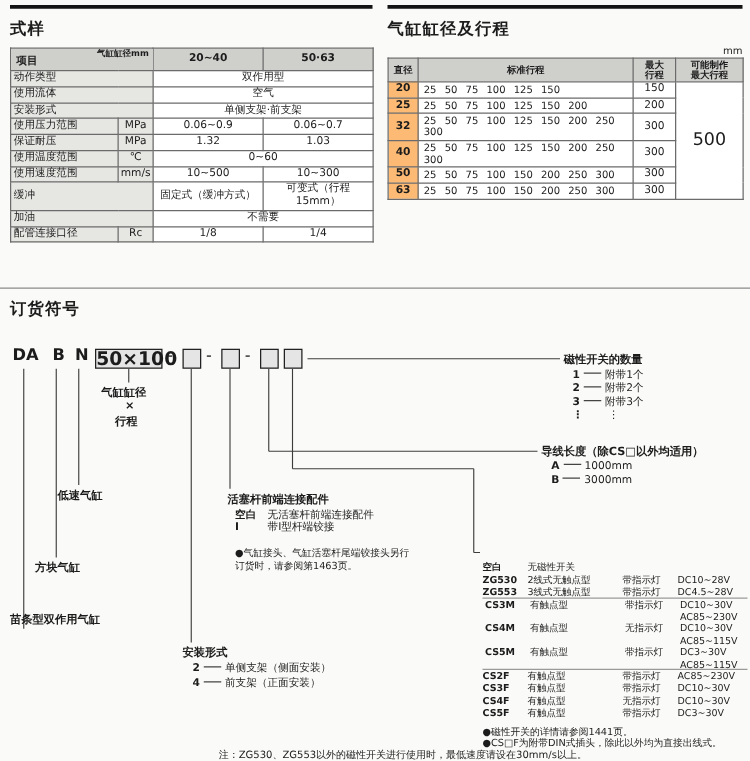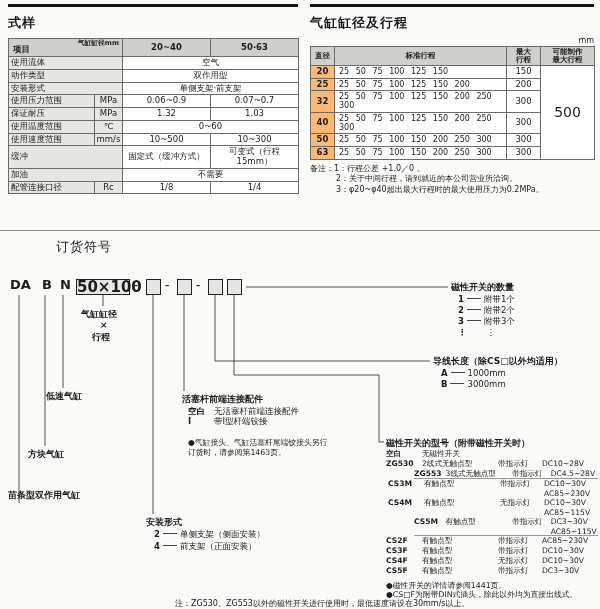--- a/index.html
+++ b/index.html
@@ -36,36 +36,36 @@
   .strokes { text-align:left; padding-left:4px; font-size:8px; word-spacing:4px; }
   .maxv { text-align:center; }
   .possible { text-align:center; font-size:14px;margin-left:13px; }
   .bore-hdr td { font-size:7.5px; line-height:1.05; }
   .bore-note { font-size:8px; line-height:1.35; margin-top:4px; }
   .bore-note .ind { padding-left:26px; }
 
   
   #order-section { left:0; top:230px; width:600px; height:379px; }
   #order-rule { position:absolute; left:0; top:0; width:600px; height:1px; background:#8a8a8a; }
-  #order-title { position:absolute; left:8px; top:8px; font-size:13px; font-weight:normal; letter-spacing:1px;margin-left:48px; }
+  #order-title { position:absolute; left:8px; top:8px; font-size:13px; font-weight:bold; letter-spacing:1px; }
   .o { position:absolute; white-space:nowrap; font-size:8.5px; }
   .o-code { font-size:13px; font-weight:bold; }
   .o-box { position:absolute; border:1px solid #222; background:#e5e5e5; text-align:center;
            font-weight:bold; font-size:15px; line-height:14px; height:16px; }
   .o-label { font-weight:bold; font-size:9px; }
   .leader { display:inline-block; width:14px; border-top:1px solid #444; vertical-align:middle; margin:0 3px 2px 3px; }
   .code-b { font-weight:bold; }
   .rod-code { display:inline-block; width:26px; font-weight:bold; }
   .o-note { font-size:7.8px; line-height:1.25; }
 
   #switch-list { position:absolute; left:386px; top:219px; width:212px; font-size:7.6px; }
   .sw-row { display:flex; align-items:flex-start; line-height:9.5px; }
   .sw-row.h1 { height:10px; }
   .sw-row.h2 { height:19px;justify-content:flex-end; }
-  .sw-row.rule-after { border-bottom:0.8px solid #9a9a9a;margin-left:28px; }
+  .sw-row.rule-after { border-bottom:0.8px solid #9a9a9a; }
   .sw-code { width:36px; font-weight:bold; }
   .sw-type { width:76px; }
   .sw-ind  { width:44px; }
   .sw-volt { width:54px; }
 
   svg.lines { position:absolute; left:0; top:0; pointer-events:none; }
   svg.lines line { stroke:#3c3c3c; stroke-width:0.9; }
 </style>
 </head>
 <body>
@@ -83,36 +83,36 @@
     <tbody>
         <tr class="hdr">
       <td colspan="2" class="diag">
         <span class="c-top">气缸缸径mm</span>
         <span class="c-bottom">项目</span>
       </td>
       <td>20~40</td>
       <td>50·63</td>
     </tr>
     <tr>
+      <td class="lbl" colspan="2">动作类型</td>
+      <td class="val" colspan="2">双作用型</td>
+    </tr>
+    <tr>
       <td class="lbl" colspan="2">使用流体</td>
       <td class="val" colspan="2">空气</td>
-    </tr>
-    <tr>
-      <td class="lbl" colspan="2">动作类型</td>
-      <td class="val" colspan="2">双作用型</td>
     </tr>
     <tr>
       <td class="lbl" colspan="2">安装形式</td>
       <td class="val" colspan="2">单侧支架·前支架</td>
     </tr>
     <tr>
       <td class="lbl">使用压力范围</td>
       <td class="unit">MPa</td>
       <td class="val">0.06~0.9</td>
-      <td class="val">0.07~0.7</td>
+      <td class="val">0.06~0.7</td>
     </tr>
     <tr>
       <td class="lbl">保证耐压</td>
       <td class="unit">MPa</td>
       <td class="val">1.32</td>
       <td class="val">1.03</td>
     </tr>
     <tr>
       <td class="lbl">使用温度范围</td>
       <td class="unit">℃</td>
@@ -189,25 +189,20 @@
       <td class="strokes">25 50 75 100 150 200 250 300</td>
       <td class="maxv">300</td>
     </tr>
     <tr>
       <td class="bore-num">63</td>
       <td class="strokes">25 50 75 100 150 200 250 300</td>
       <td class="maxv">300</td>
     </tr>
   </tbody>
     </table>
-  <div class="bore-note">
-    <div>备注：1：行程公差 +1.0／0 。</div>
-    <div class="ind">2：关于中间行程，请到就近的本公司营业所洽询。</div>
-    <div class="ind">3：φ20~φ40超出最大行程时的最大使用压力为0.2MPa。</div>
-  </div>
 </div>
 
 <div id="order-section" class="sec">
   <div id="order-rule"></div>
   <div id="order-title">订货符号</div>
 
   <svg class="lines" width="600" height="379">
 
     <line x1="103" y1="65" x2="103" y2="76"></line>
     <line x1="63" y1="65" x2="63" y2="158"></line>
@@ -279,21 +274,20 @@
   </div>
 
   <div class="o o-label" style="left:433px; top:125px;">导线长度（除CS□以外均适用）</div>
   <div class="o" style="left:441px; top:138px;">
     <span class="code-b">A</span><span class="leader"></span><span>1000mm</span>
   </div>
   <div class="o" style="left:441px; top:149px;">
     <span class="code-b">B</span><span class="leader"></span><span>3000mm</span>
   </div>
 
-  <div class="o o-label" style="left:386px; top:207px;">磁性开关的型号（附带磁性开关时）</div>
   <div id="switch-list">
     <div class="sw-row h1">
       <span class="sw-code">空白</span>
       <span class="sw-type">无磁性开关</span>
       <span class="sw-ind"></span>
       <span class="sw-volt pre"></span>
     </div>
     <div class="sw-row h1">
       <span class="sw-code">ZG530</span>
       <span class="sw-type">2线式无触点型</span>

